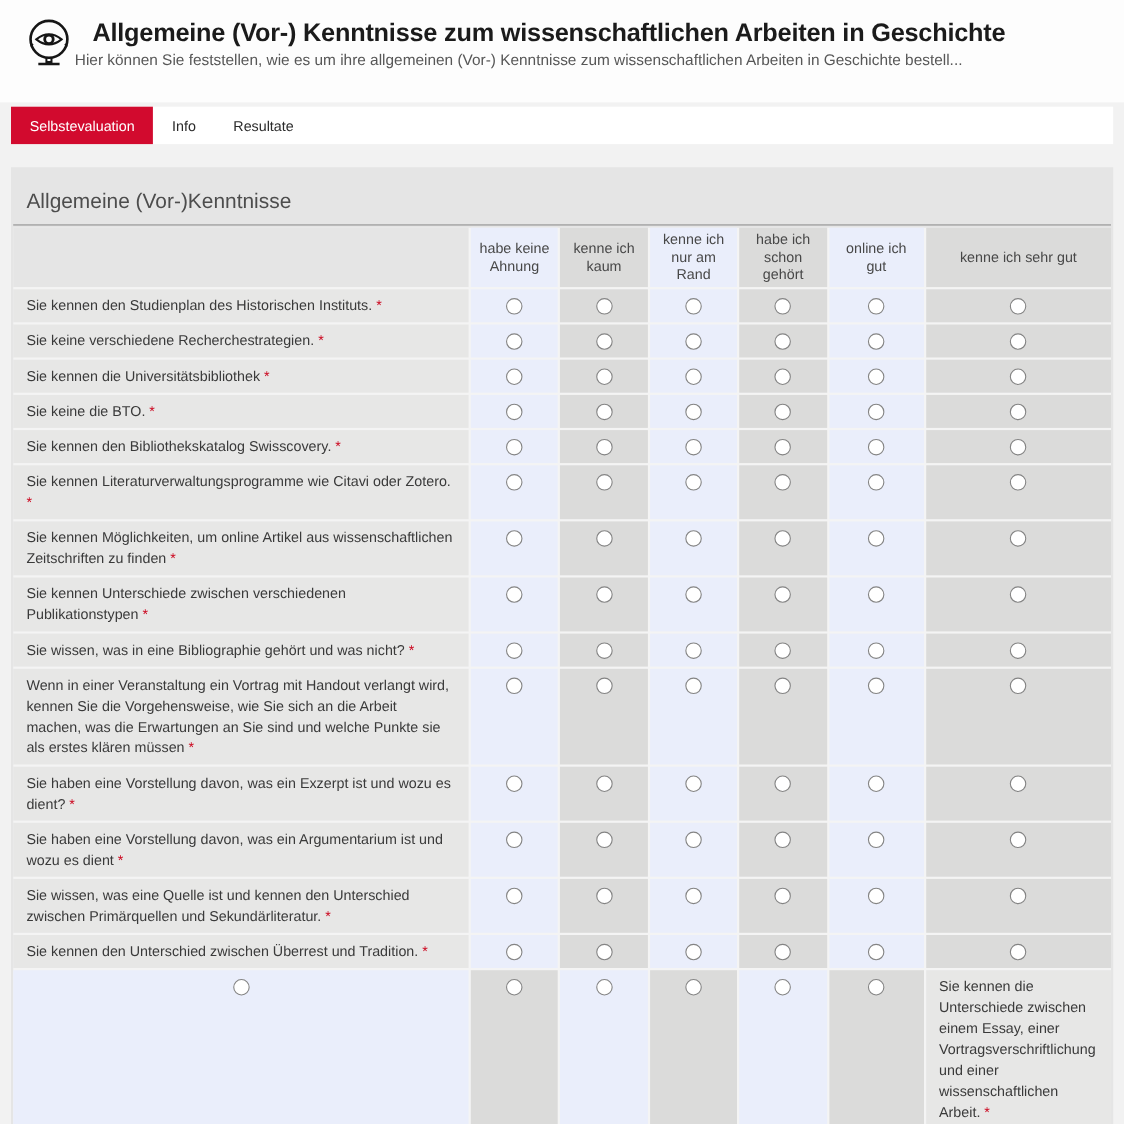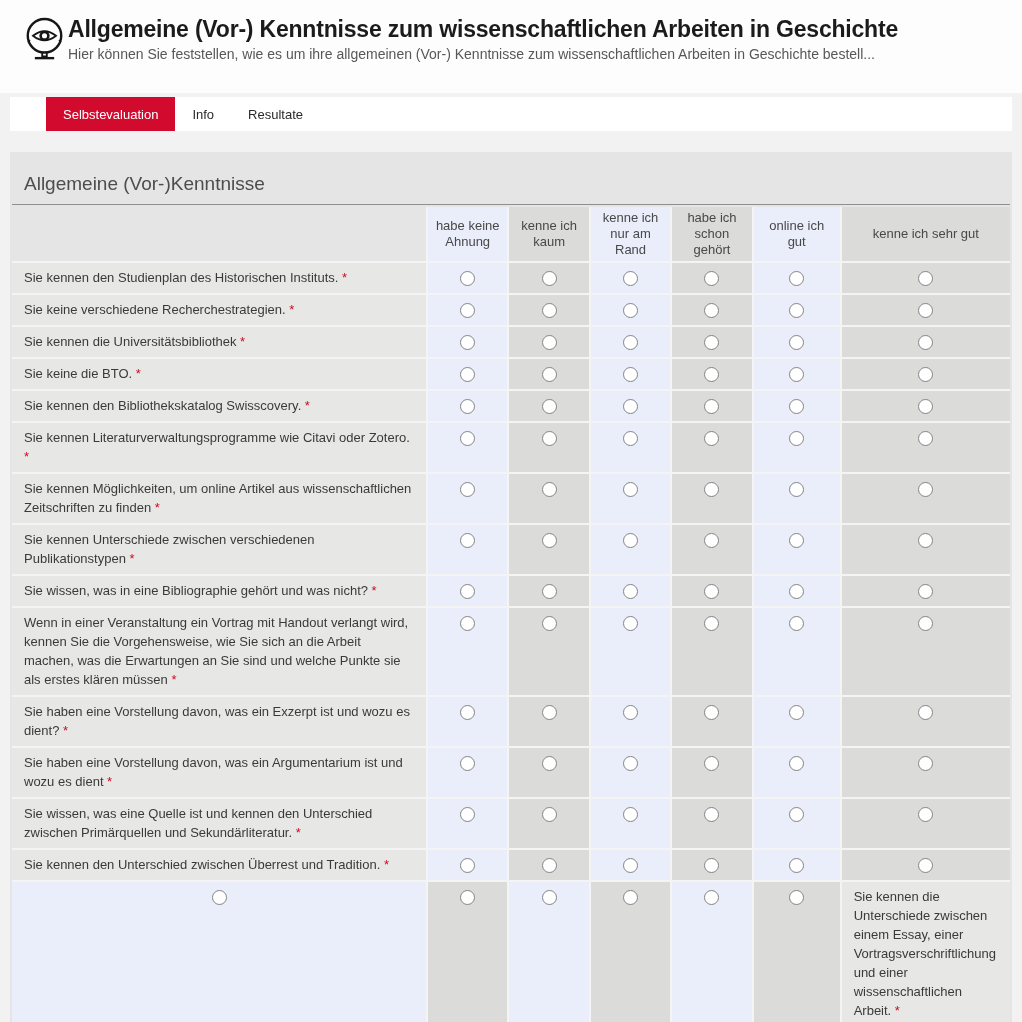--- a/index.html
+++ b/index.html
@@ -15,21 +15,21 @@
   .topbar {
     background: #fdfdfd;
     height: 93px;
     display: flex;
     align-items: flex-start;
     padding: 14px 20px 0 22px;
   }
   .topbar .obj-icon { width: 45px; height: 46px; flex: 0 0 45px; margin-top: 2px; }
   .titleblock { margin-left: 1px; }
   h1.page-title {
-    margin: 2px 0 6px 0;
+    margin: 2px 0 6px 16px;
     font-size: 23px;
     line-height: 26px;
     font-weight: bold;
     color: #1b1b1b;
     letter-spacing: -0.2px;
   }
   .page-subtitle {
     font-size: 14px;
     color: #575757;
     line-height: 13px;
@@ -47,21 +47,20 @@
     display: flex;
     align-items: center;
     padding: 0 17px;
     font-size: 13px;
     color: #2a2a2a;
     cursor: pointer;
   }
   .tab.active {
     background: var(--accent, #d20a2e);
     color: #ffffff;
-    margin-left: 36px;
   }
 
   
   .panel {
     margin: 21px 10px 0 10px;
     background: #e5e5e5;
     padding: 0 2px 10px 2px;
   }
   .section-titlewrap {
     padding: 21px 12px 9px 12px;

